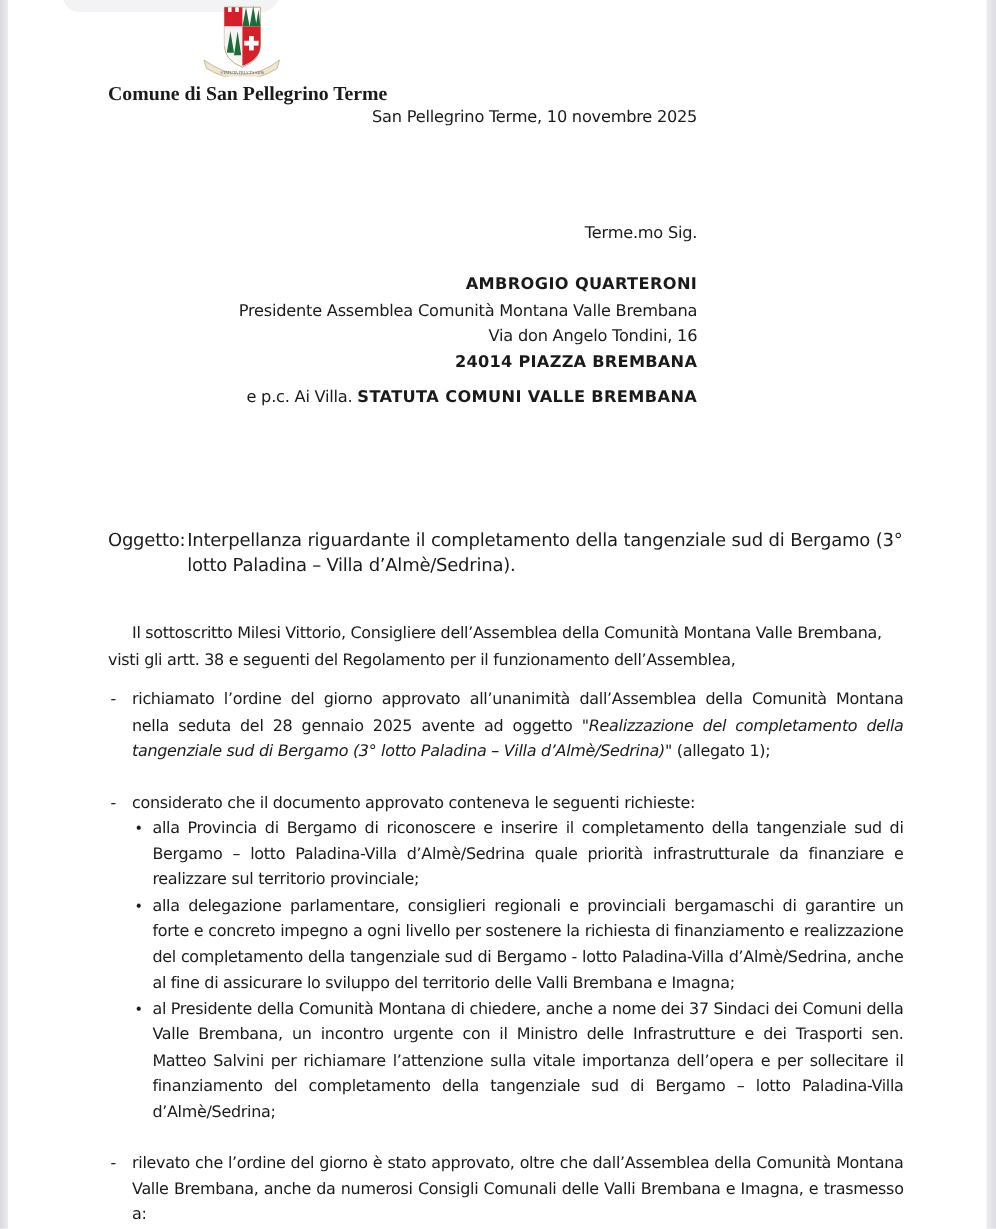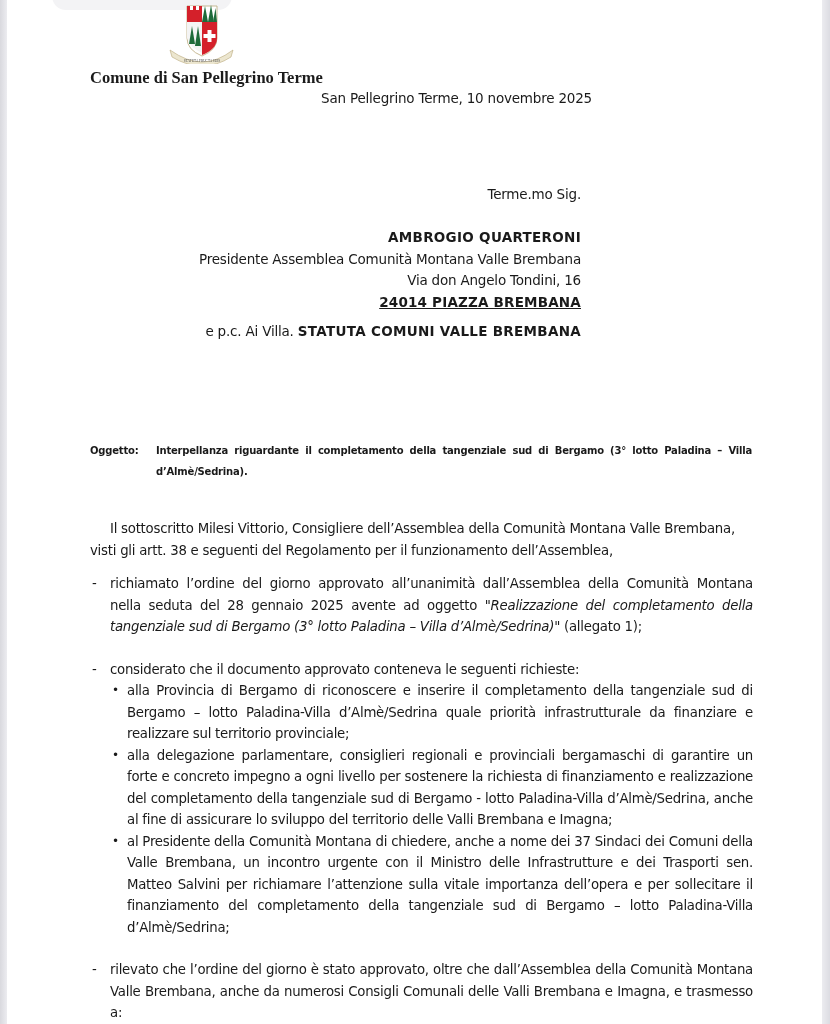--- a/index.html
+++ b/index.html
@@ -12,32 +12,32 @@
       background: linear-gradient(to right, #ececf0, #dcdce2); }
     .top-pill { position: absolute; left: 45px; top: -20px; width: 180px; height: 30px;
       background: #f3f3f5; border-radius: 14px; }
 
     .page { position: absolute; left: 7px; top: 0; width: 657px; height: 1024px; background: #fff; }
 
     .logo { position: absolute; left: 160px; top: 2px; width: 68px; height: 62px; }
     .org-name { position: absolute; left: 83px; top: 68px; font-family: "Liberation Serif", serif;
       font-weight: bold; font-size: 16.5px; color: #1b1b1b; white-space: nowrap; }
 
-    .date { position: absolute; right: 72px; top: 90px; font-size: 13.5px; white-space: nowrap; letter-spacing: -0.2px; }
+    .date { position: absolute; right: 83px; top: 90px; font-size: 13.5px; white-space: nowrap; letter-spacing: -0.2px; }
 
     .recip { position: absolute; right: 83px; text-align: right; font-size: 13.5px; white-space: nowrap; letter-spacing: -0.2px; }
     .r1 { top: 186px; }
     .r2 { top: 229px; font-weight: bold; letter-spacing: 0.3px; text-align: right; }
     .r3 { top: 240px; }
     .r4 { top: 261px; }
-    .r5 { top: 283px; font-weight: bold; text-decoration: underline; letter-spacing: 0.2px; }
+    .r5 { top: 283px; font-weight: bold; letter-spacing: 0.2px; }
     .r6 { top: 323px; }
     .r6 b { letter-spacing: 0.3px; }
 
-    .subject { position: absolute; left: 83px; top: 440px; width: 662px; font-size: 10px; font-weight: bold; line-height: 21px; letter-spacing: -0.2px; }
+    .subject { position: absolute; left: 83px; top: 440px; width: 662px; font-size: 15px; font-weight: normal; line-height: 21px; letter-spacing: -0.2px; }
     .subject .lbl { position: absolute; left: 0; top: 0; }
     .subject .txt { display: block; padding-left: 66px; text-align: justify; }
 
     .body { position: absolute; left: 83px; top: 518px; width: 663px; font-size: 13.3px; line-height: 21.5px; letter-spacing: -0.25px; }
     .para { text-indent: 20px; }
     .dash-item { position: relative; padding-left: 20px; text-align: justify; }
     .dash-item .dash { position: absolute; left: 2px; top: 0; }
     .gap-s { height: 12px; }
     .gap-m { height: 21px; }
     .bullet-list { list-style: none; padding-left: 37px; }

